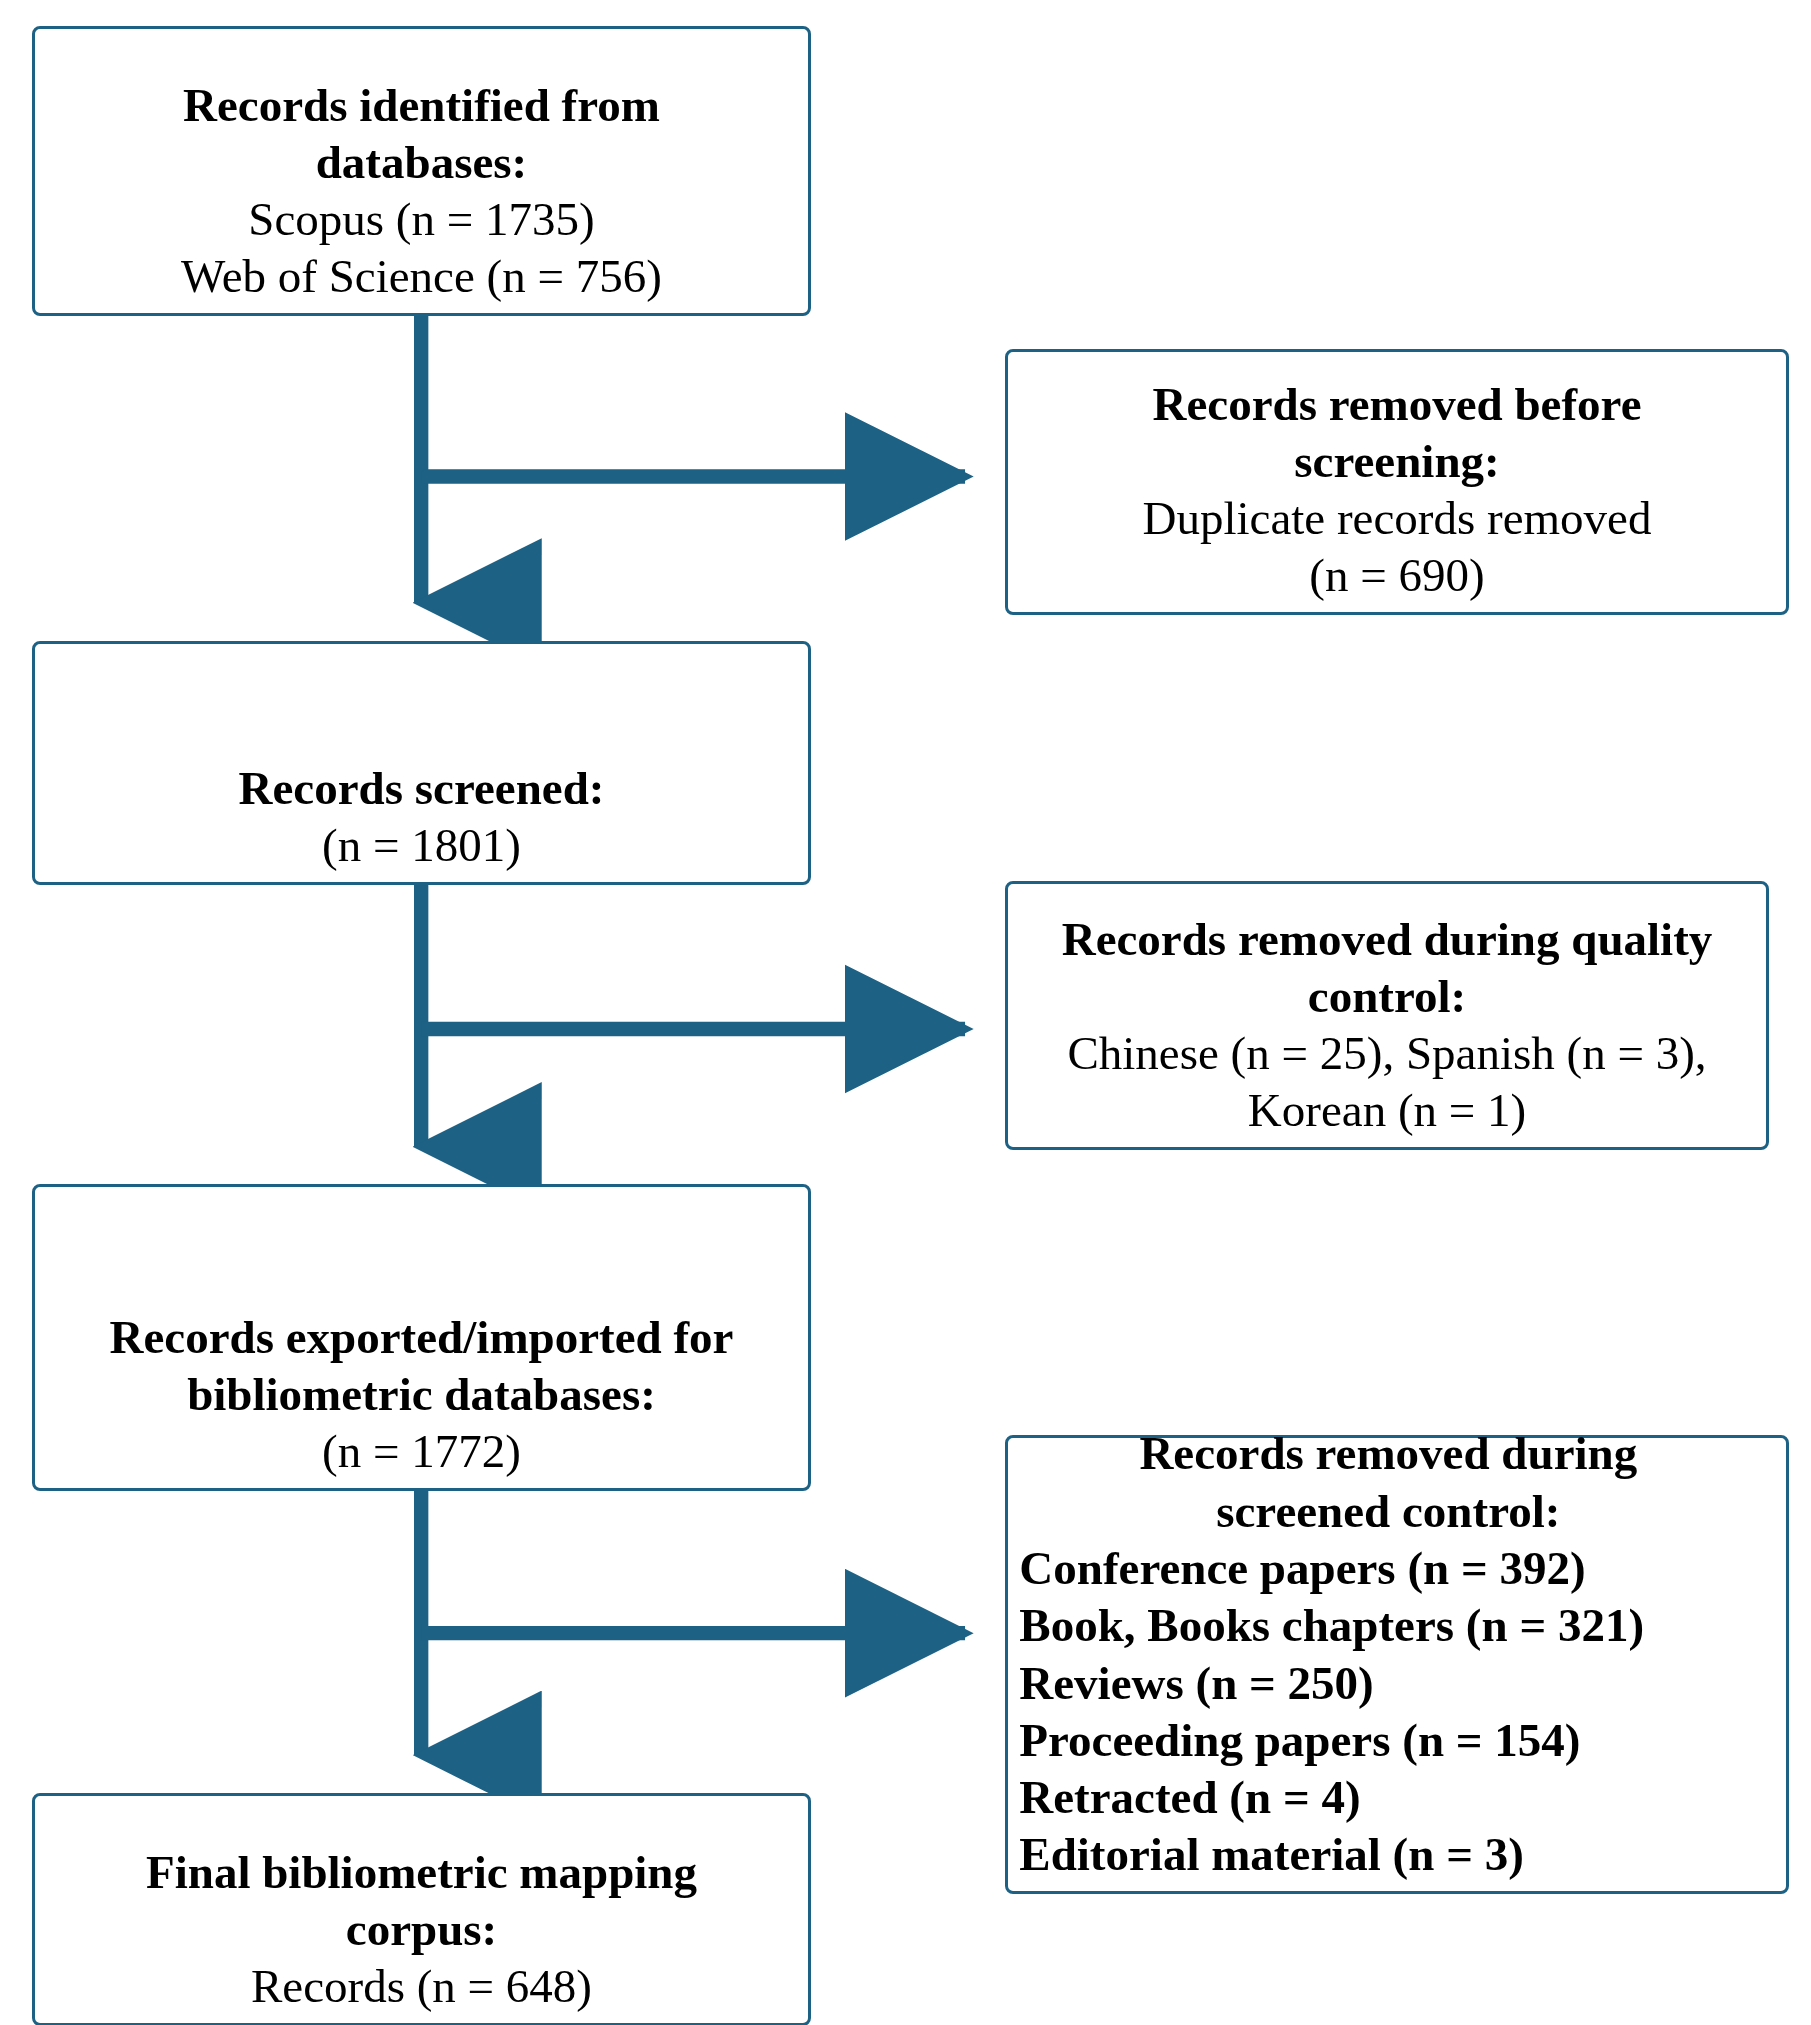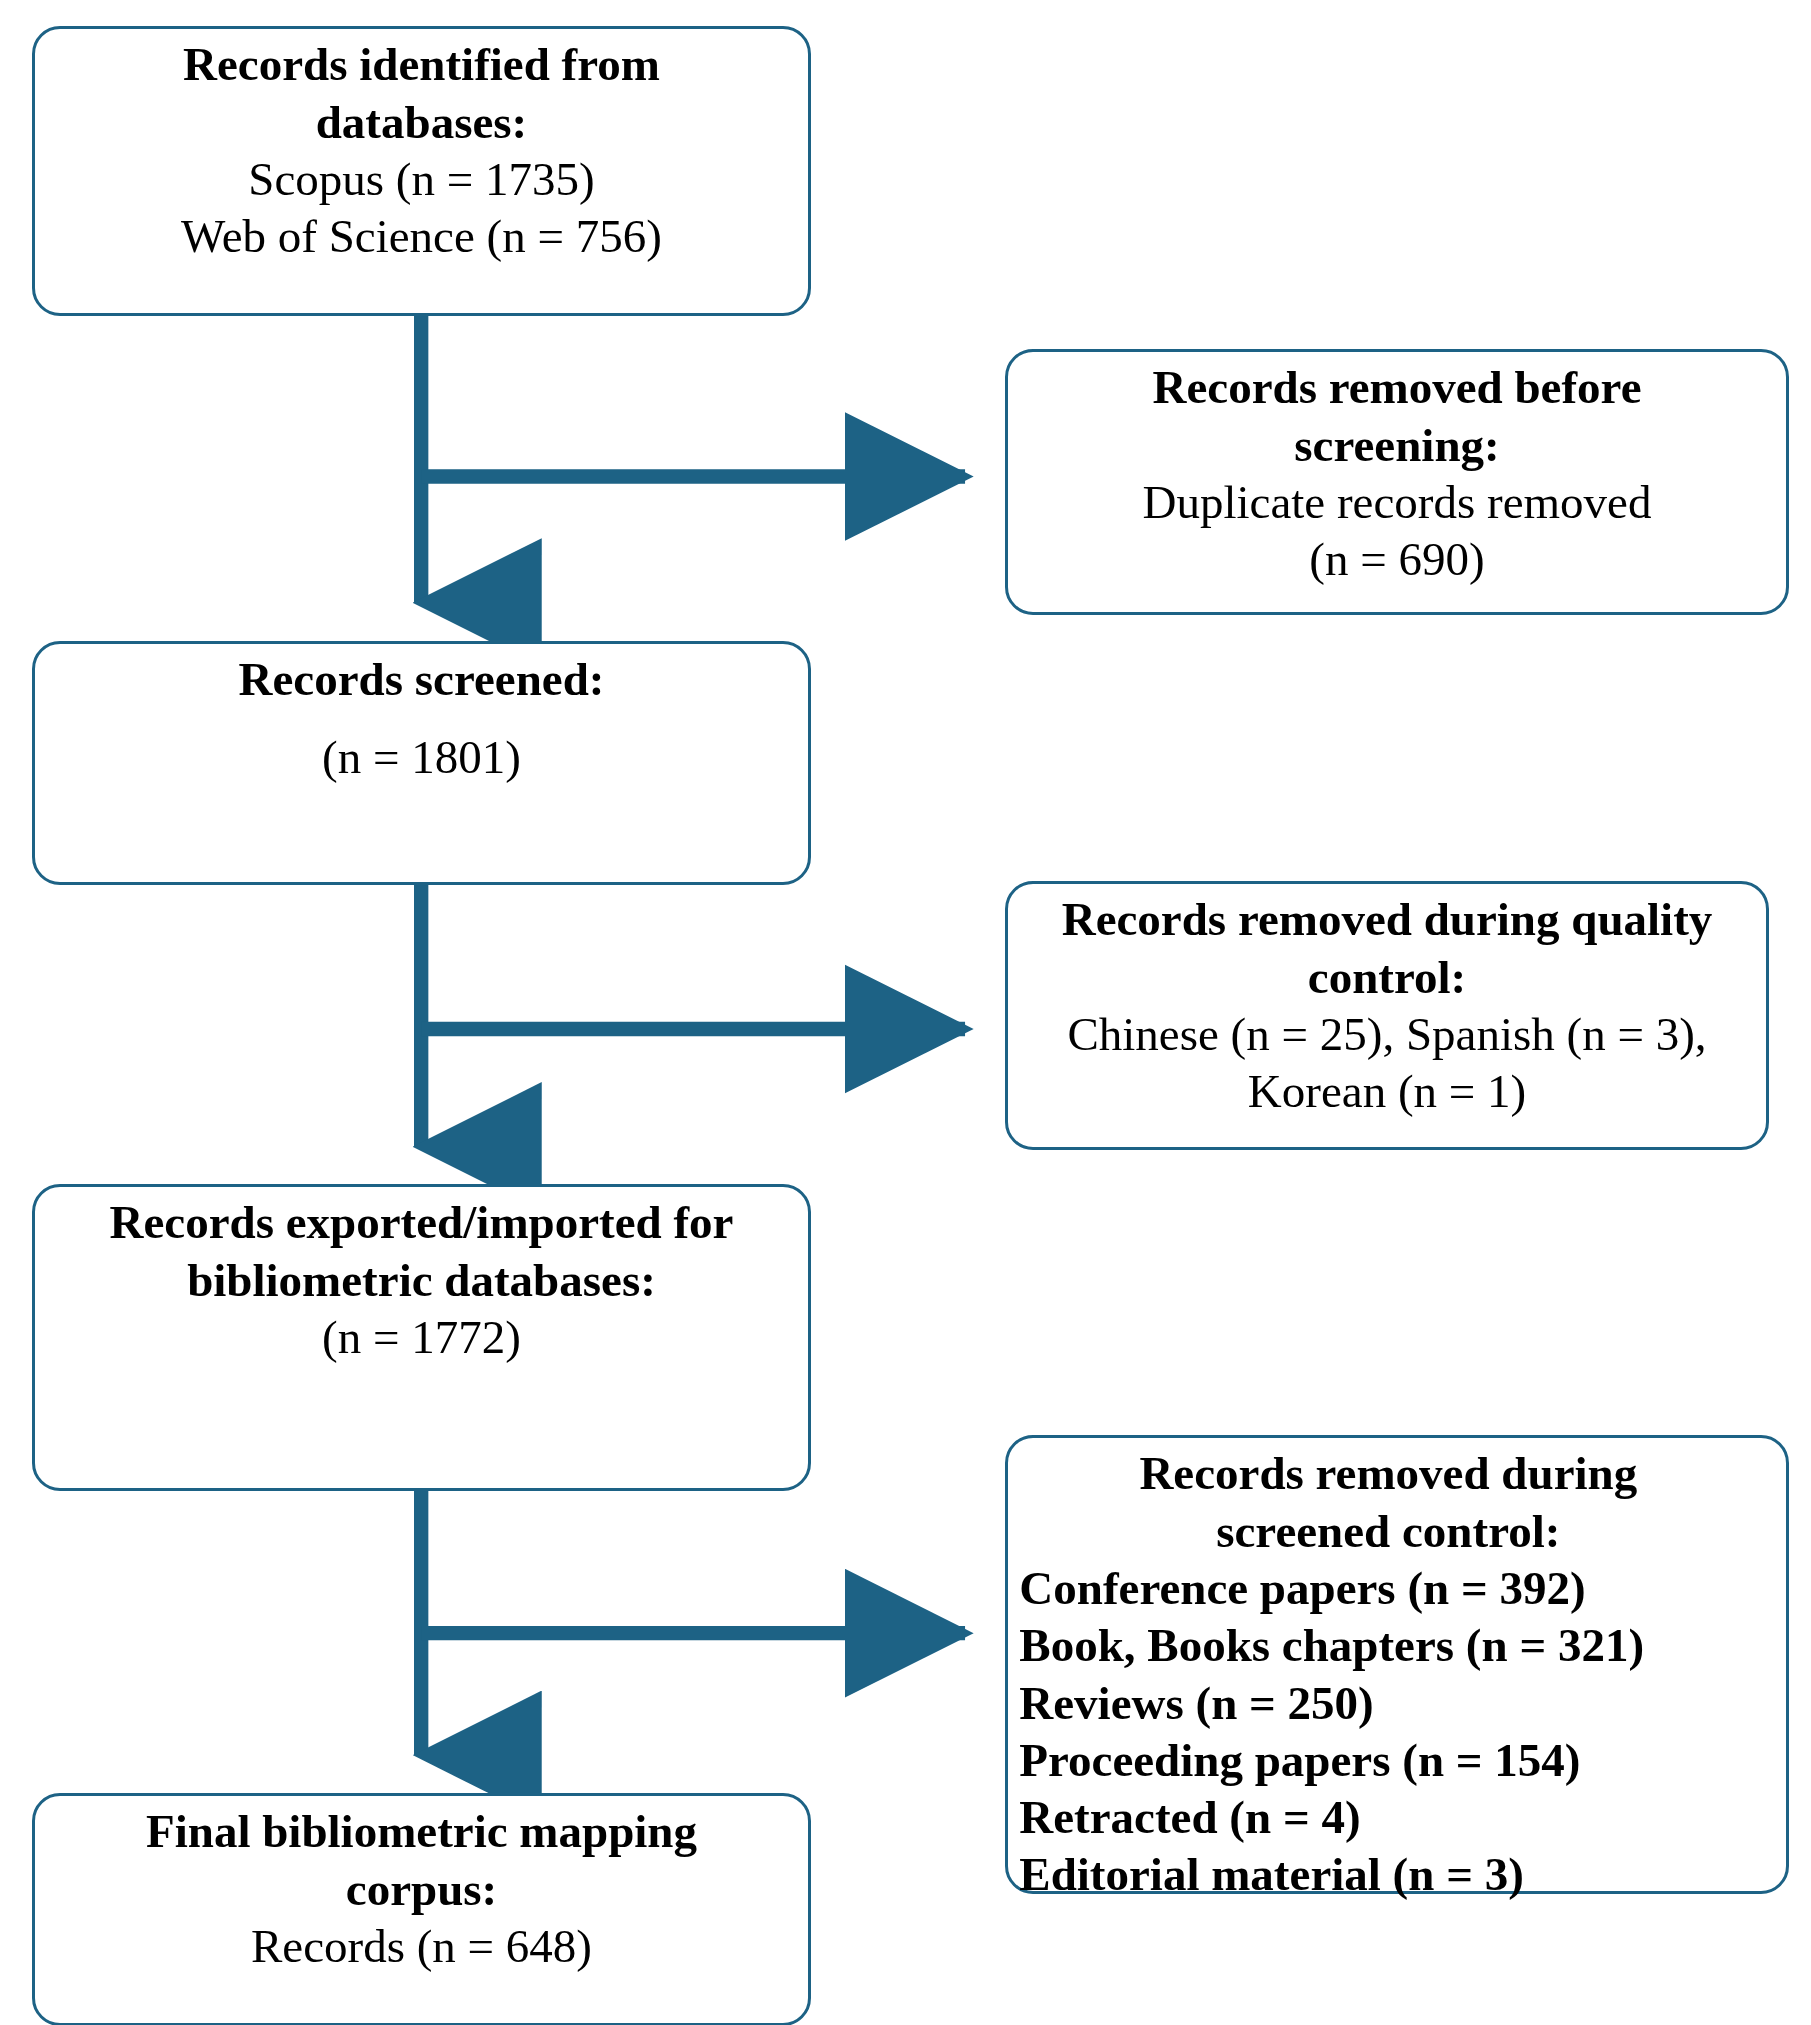--- a/index.html
+++ b/index.html
@@ -24,47 +24,47 @@
     left: 0;
     top: 0;
     width: 1811px;
     height: 2025px;
     pointer-events: none;
   }
   .node {
     position: absolute;
     box-sizing: border-box;
     border: 3.6px solid #1d6285;
-    border-radius: 28px;
+    border-radius: 8px;
     background: #ffffff;
     display: flex;
     flex-direction: column;
     align-items: center;
-    justify-content: flex-start;
+    justify-content: flex-end;
     padding: 7.2px 24.4px;
   }
   .node .line {
     width: 100%;
     text-align: center;
     font-size: 47px;
     line-height: 1.22;
     white-space: nowrap;
   }
   .node .line.hdr {
     font-weight: bold;
   }
   .node.left-align-body .line.body {
     text-align: left;
     padding-left: 8.6px;
     font-weight: bold;
   }
   
   #node-identified   { left: 32px;   top: 26px;   width: 779px; height: 290px; }
   #node-removed-pre  { left: 1005px; top: 349px;  width: 784px; height: 266px; }
-  #node-screened     { left: 32px;   top: 641px;  width: 779px; height: 244px; gap: 20px; }
+  #node-screened     { left: 32px;   top: 641px;  width: 779px; height: 244px; }
   #node-removed-qc1  { left: 1005px; top: 881px; width: 764px; height: 269px; }
   #node-exported     { left: 32px;   top: 1184px; width: 779px; height: 307px; }
   #node-removed-qc2  { left: 1005px; top: 1435px; width: 784px; height: 459px; padding-left: 7px; }
   #node-final        { left: 32px;   top: 1793px; width: 779px; height: 233px; }
 </style>
 </head>
 <body>
 
 <div id="diagram">
 

